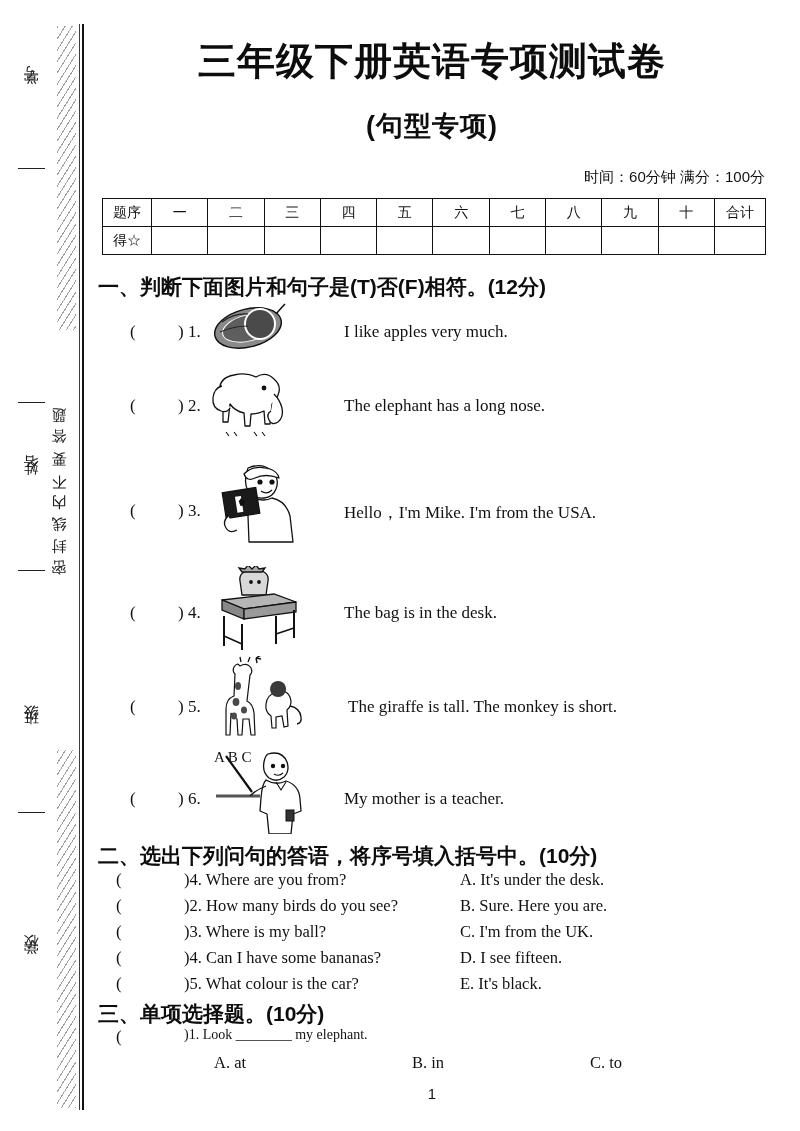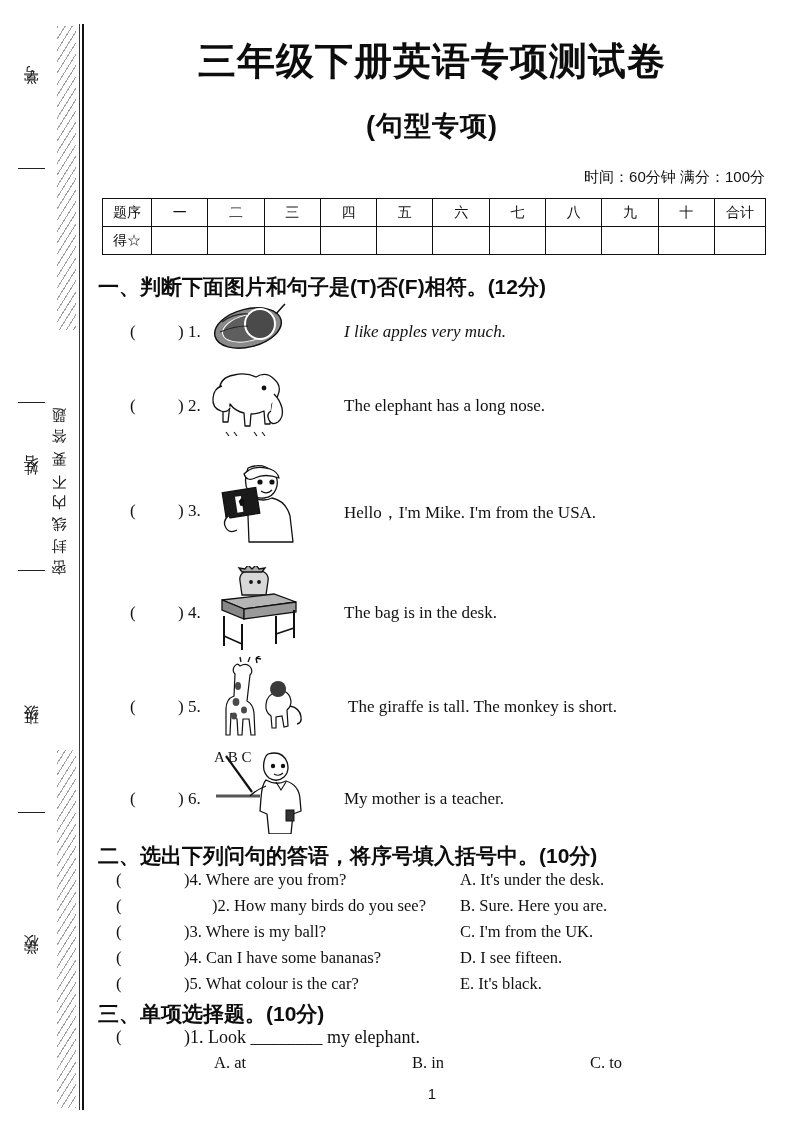--- a/index.html
+++ b/index.html
@@ -94,21 +94,21 @@
   .sent{position:absolute;font-size:17px;color:#111;white-space:nowrap;}
 
   .pic{position:absolute;}
   .pic svg{display:block;}
 
   
   .match-line{position:absolute;left:0;width:672px;height:22px;}
   .match-q{position:absolute;left:22px;font-size:16.5px;white-space:nowrap;}
   .match-a{position:absolute;left:364px;font-size:16.5px;white-space:nowrap;}
 
-  .mc-q{position:absolute;left:22px;font-size:18px;white-space:nowrap;}
+  .mc-q{position:absolute;left:22px;font-size:14px;white-space:nowrap;}
   .mc-opt{position:absolute;font-size:16.5px;white-space:nowrap;}
 
   .pagenum{
     position:absolute;left:0;top:1085px;width:672px;text-align:center;
     font-family:"Liberation Sans", sans-serif;font-size:15px;color:#111;
   }
 </style>
 </head>
 <body>
 
@@ -185,21 +185,21 @@
     </tr>
   </tbody>
     </table>
 
   <div class="sec-head" style="top:273px;">一、判断下面图片和句子是(T)否(F)相符。(12分)</div>
 
   <div class="judge-row" style="top:322px;">
     <span class="paren" style="left:34px;top:0;">(</span>
     <span class="paren" style="left:82px;top:0;">)</span>
     <span class="qnum" style="left:92px;top:0;">1.</span>
-    <span class="sent" style="left:248px;top:0;font-style:italic;">I like apples very much.</span>
+    <span class="sent" style="left:248px;top:0;">I like apples very much.</span>
   </div>
   <div class="pic" style="left:114px;top:302px;">
     <svg width="84" height="48" viewBox="0 0 84 48">
       <ellipse cx="38" cy="26" rx="34" ry="19" fill="#8a8a8a" stroke="#111" stroke-width="1.4" transform="rotate(-14 38 26)"></ellipse>
       <ellipse cx="38" cy="26" rx="26" ry="13" fill="#5e5e5e" stroke="#fff" stroke-width="1" transform="rotate(-14 38 26)"></ellipse>
       <ellipse cx="50" cy="22" rx="15" ry="15" fill="#4a4a4a" stroke="#fff" stroke-width="2"></ellipse>
       <path d="M12 20 q12 -9 26 -8" stroke="#222" stroke-width="1.1" fill="none"></path>
       <path d="M10 30 q14 -6 28 -6" stroke="#222" stroke-width="1.1" fill="none"></path>
       <path d="M66 12 q6 -7 9 -10" stroke="#111" stroke-width="1.6" fill="none"></path>
     </svg>
@@ -318,21 +318,21 @@
 
   <div class="sec-head" style="top:842px;">二、选出下列问句的答语，将序号填入括号中。(10分)</div>
 
   <div class="match-line" style="top:870px;">
     <span class="paren" style="left:20px;top:0;">(</span>
     <span class="match-q" style="left:88px;">)4. Where are you from?</span>
     <span class="match-a">A. It's under the desk.</span>
   </div>
   <div class="match-line" style="top:896px;">
     <span class="paren" style="left:20px;top:0;">(</span>
-    <span class="match-q" style="left:88px;margin-left:28px;">)2. How many birds do you see?</span>
+    <span class="match-q" style="left:88px;">)2. How many birds do you see?</span>
     <span class="match-a">B. Sure. Here you are.</span>
   </div>
   <div class="match-line" style="top:922px;">
     <span class="paren" style="left:20px;top:0;">(</span>
     <span class="match-q" style="left:88px;">)3. Where is my ball?</span>
     <span class="match-a">C. I'm from the UK.</span>
   </div>
   <div class="match-line" style="top:948px;">
     <span class="paren" style="left:20px;top:0;">(</span>
     <span class="match-q" style="left:88px;">)4. Can I have some bananas?</span>

